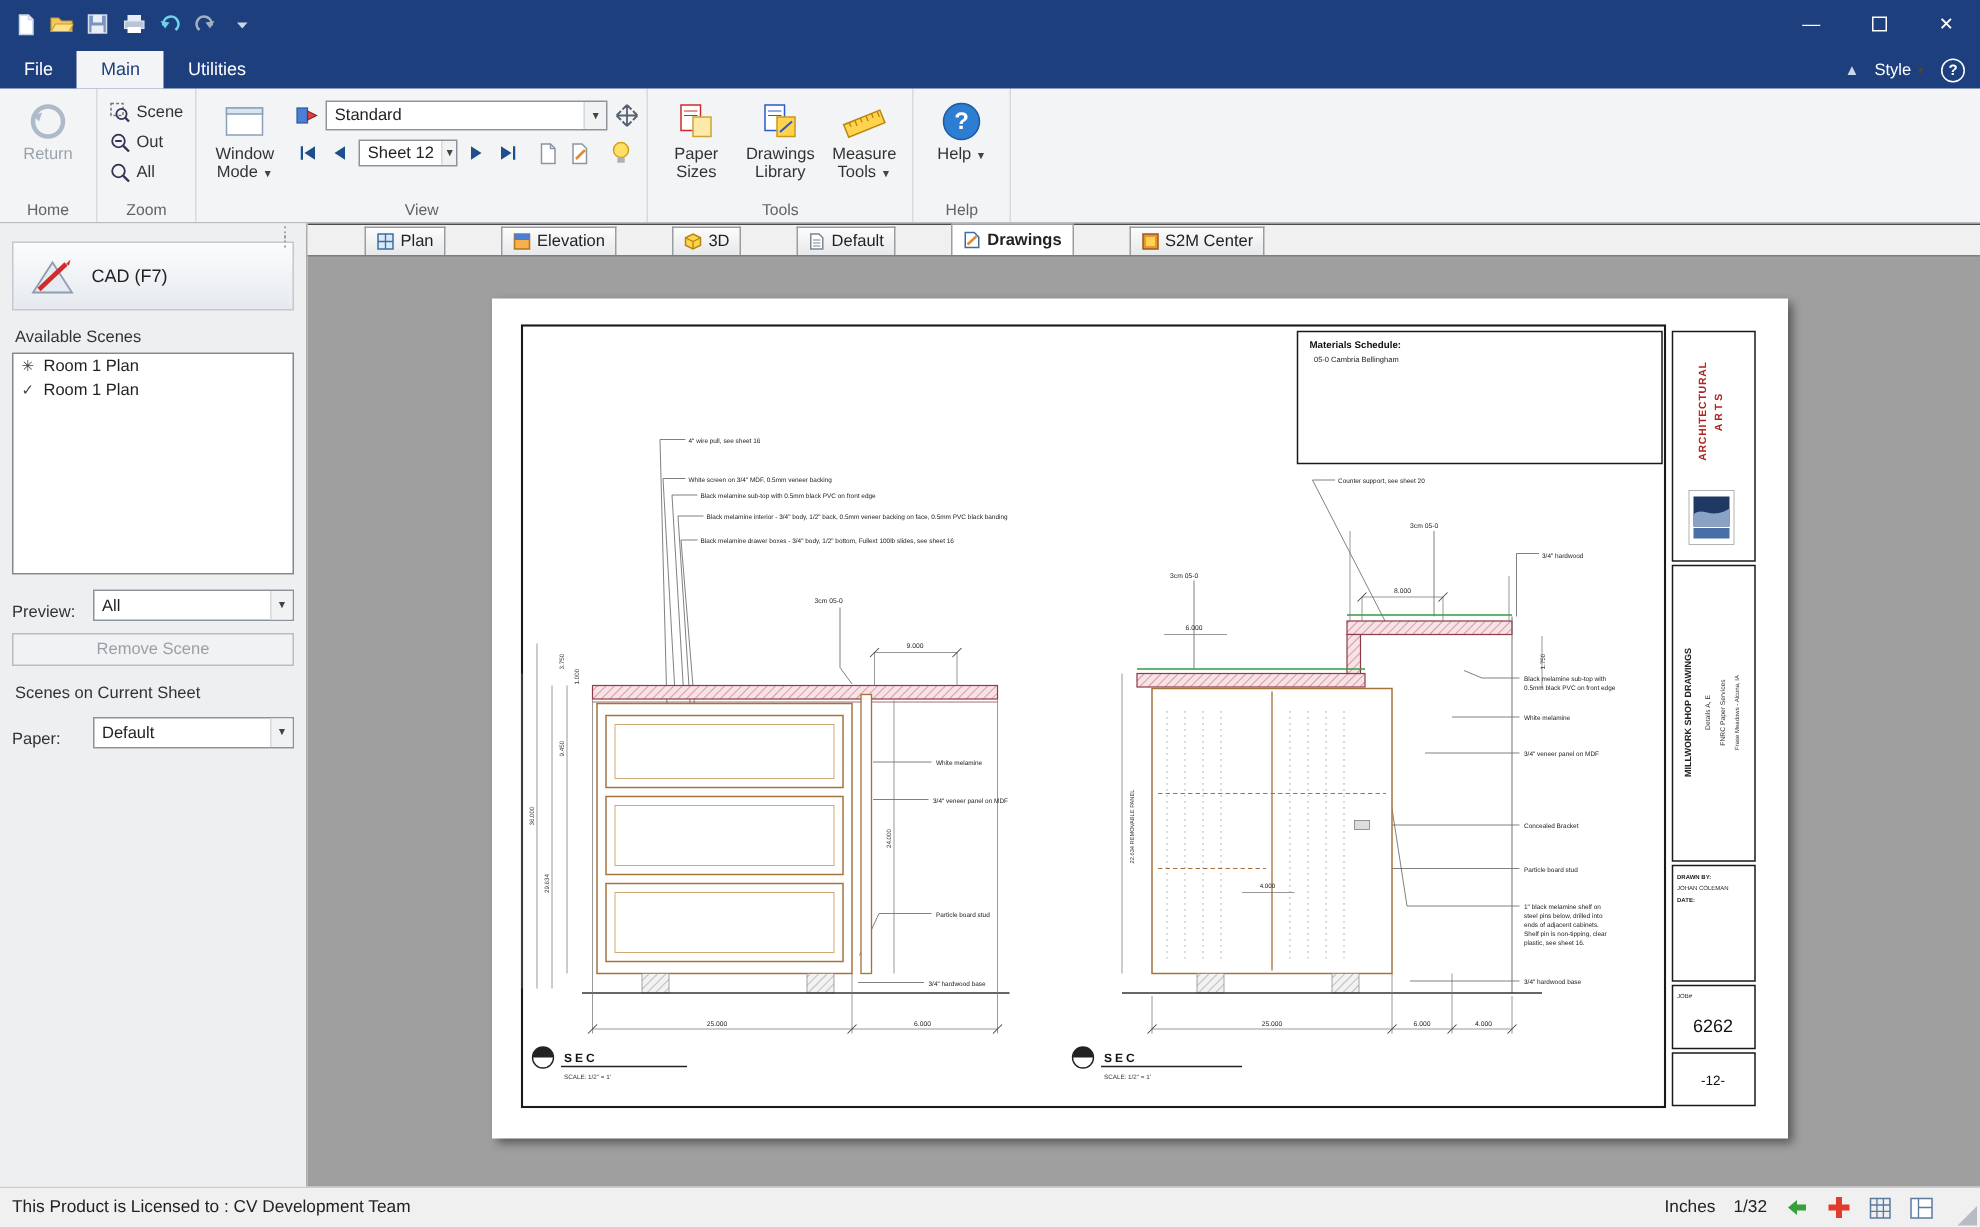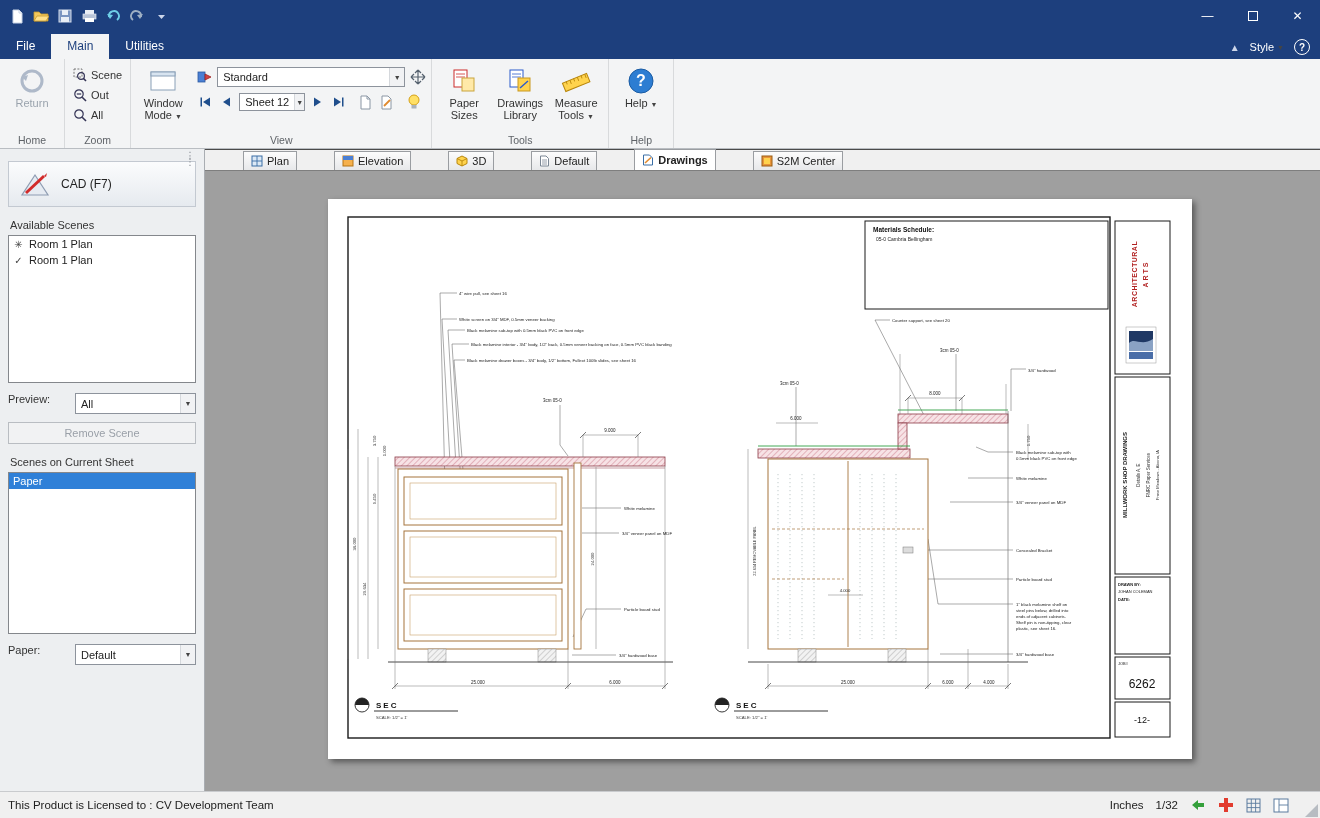--- a/index.html
+++ b/index.html
@@ -50,21 +50,21 @@
   .splitter-dots{position:absolute;top:4px;right:8px;color:#8b9097;font-size:10px;letter-spacing:1px;line-height:6px;text-align:center;}
   .cadbox{margin:12px 8px 0;height:46px;border:1px solid #c3c9d1;background:linear-gradient(#fbfcfd,#e6eaef);display:flex;align-items:center;gap:10px;padding:0 10px;}
   .cadbox .cadlabel{font-size:12px;color:#222;}
   .sblabel{font-size:11px;color:#333;margin:12px 10px 4px;}
   .listbox{background:#fff;border:1px solid #84878c;margin:0 8px;}
   .listbox.scenes{height:148px;}
   .listbox.sheetscenes{height:162px;}
   .litem{display:flex;align-items:center;gap:5px;font-size:11px;color:#222;height:16px;padding:0 4px;}
   .litem .licon{width:11px;font-size:10px;color:#444;text-align:center;}
   .litem.selected{background:#2f80d8;color:#fff;}
-  .comborow{display:flex;align-items:flex-start;gap:21px;margin:10px 8px 0;}
+  .comborow{display:flex;align-items:flex-end;gap:8px;margin:10px 8px 0;}
   .comborow .rlabel{font-size:11px;color:#333;width:46px;}
   .comborow .combo{flex:1;height:21px;}
   .btn-disabled{margin:8px 8px 0;height:22px;border:1px solid #b9bdc2;background:#f1f2f3;color:#9aa0a8;font-size:11px;display:flex;align-items:center;justify-content:center;}
 
   .contentcol{flex:1;display:flex;flex-direction:column;background:#f0f0f0;}
   .doctabs{height:21px;display:flex;align-items:flex-end;border-top:1px solid #4a4a4a;background:#f0f0f0;padding-left:2px;}
   .dtab{display:flex;align-items:center;gap:4px;font-size:11px;color:#222;border:1px solid #9a9da1;border-bottom:none;background:linear-gradient(#fcfcfc,#e7e8ea);padding:2px 7px;height:19px;margin-right:1px;margin-left:36px;}
   .dtab.active{background:#fff;height:21px;font-weight:bold;}
   .canvas{flex:1;background:#9f9f9f;position:relative;border-top:1px solid #7e7e7e;}
   .paper{position:absolute;left:123px;top:28px;width:864px;height:560px;background:#fff;box-shadow:3px 3px 6px rgba(0,0,0,0.45);}
@@ -359,25 +359,20 @@
       <span class="rlabel">Preview:</span>
       <div class="combo">
         <span class="val">All</span>
         <span class="arr">▼</span>
       </div>
     </div>
 
     <div class="btn-disabled">Remove Scene</div>
 
     <div class="sblabel">Scenes on Current Sheet</div>
-    <div class="listbox sheetscenes">
-      <div class="litem selected">
-        <span>Paper</span>
-      </div>
-    </div>
 
     <div class="comborow">
       <span class="rlabel">Paper:</span>
       <div class="combo">
         <span class="val">Default</span>
         <span class="arr">▼</span>
       </div>
     </div>
   </div>
 

